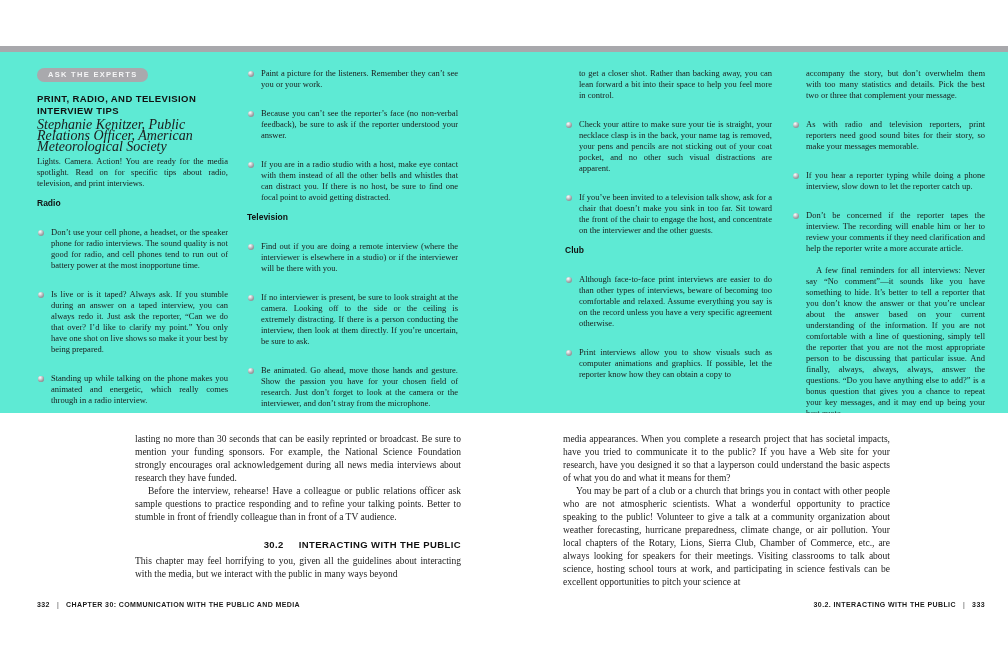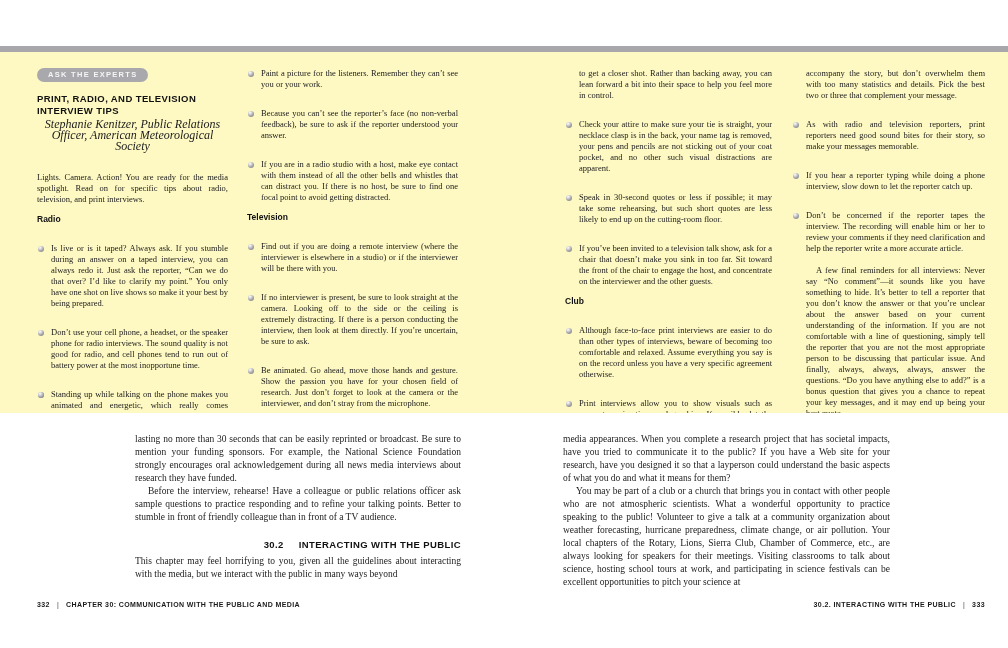--- a/index.html
+++ b/index.html
@@ -2,39 +2,39 @@
 <html><head>
 <meta charset="utf-8">
 <style>
   * { margin:0; padding:0; box-sizing:border-box; }
   html,body { background:#fff; }
   .spread {
     position:relative; width:1008px; height:648px; background:#ffffff;
     font-family:"Liberation Serif", serif; color:#1b1b1b; overflow:hidden;
   }
   .top-divider { position:absolute; top:46px; left:0; width:1008px; height:6px; background:#a8a8ac; }
-  .expert-box { position:absolute; top:52px; left:0; width:1008px; height:361px; background:#fef9c3; overflow:hidden; }
+  .expert-box { position:absolute; top:52px; left:0; width:1008px; height:361px; background:#5eead4; overflow:hidden; }
 
   .col { position:absolute; top:16px; font-size:8.5px; line-height:11px; text-align:justify; }
   .col-1 { left:37px;  width:191px; }
   .col-2 { left:247px; width:211px; }
   .col-3 { left:565px; width:207px; }
   .col-4 { left:792px; width:193px; }
 
   .badge {
     display:inline-block; background:#a9a9ad; color:#f5f5f6;
     font-family:"Liberation Sans", sans-serif; font-weight:bold; font-size:7.5px;
     letter-spacing:1.3px; padding:3px 10px 3px 11px; border-radius:9px; line-height:8px;
   }
   .box-title {
     font-family:"Liberation Sans", sans-serif; font-weight:bold; font-size:9.5px;
     line-height:12px; letter-spacing:0.4px; margin-top:11px; text-align:left; color:#111;
   }
-  .author { font-style:italic; font-size:12px; line-height:11px; margin-top:2px; text-align:center; }
-  .intro { margin-top:20px;font-family:Liberation Serif, serif; }
+  .author { font-style:italic; font-size:14px; line-height:11px; margin-top:2px; text-align:left; }
+  .intro { margin-top:4px;font-family:Liberation Serif, serif; }
   .sub-heading {
     font-family:"Liberation Sans", sans-serif; font-weight:bold; font-size:8.5px;
     margin-top:9px; margin-bottom:2px; text-align:left; color:#111;
   }
   .bullet { position:relative; padding-left:14px; margin-top:18px; }
   .bullet .dot {
     position:absolute; left:1px; top:2.5px; width:6px; height:6px; border-radius:50%;
     background:radial-gradient(circle at 35% 28%, #ffffff 0%, #dcdcdf 22%, #9b9b9f 62%, #88888c 100%);
   }
   .cont { padding-left:14px; }
@@ -68,25 +68,25 @@
   <div class="expert-box">
 
     <div class="col col-1">
       <span class="badge">ASK THE EXPERTS</span>
       <div class="box-title">PRINT, RADIO, AND TELEVISION INTERVIEW TIPS</div>
       <div class="author">Stephanie Kenitzer, Public Relations Officer, American Meteorological Society</div>
       <div class="intro">Lights. Camera. Action! You are ready for the media spotlight. Read on for specific tips about radio, television, and print interviews.</div>
       <div class="sub-heading">Radio</div>
       <div class="bullet">
         <span class="dot"></span>
-        <span>Is live or is it taped? Always ask. If you stumble during an answer on a taped interview, you can always redo it. Just ask the reporter, “Can we do that over? I’d like to clarify my point.” You only have one shot on live shows so make it your best by being prepared.</span>
+        <span>Don’t use your cell phone, a headset, or the speaker phone for radio interviews. The sound quality is not good for radio, and cell phones tend to run out of battery power at the most inopportune time.</span>
       </div>
       <div class="bullet">
         <span class="dot"></span>
-        <span>Don’t use your cell phone, a headset, or the speaker phone for radio interviews. The sound quality is not good for radio, and cell phones tend to run out of battery power at the most inopportune time.</span>
+        <span>Is live or is it taped? Always ask. If you stumble during an answer on a taped interview, you can always redo it. Just ask the reporter, “Can we do that over? I’d like to clarify my point.” You only have one shot on live shows so make it your best by being prepared.</span>
       </div>
       <div class="bullet">
         <span class="dot"></span>
       </div>
       <div class="bullet">
         <span class="dot"></span>
         <span>Standing up while talking on the phone makes you animated and energetic, which really comes through in a radio interview.</span>
       </div>
     </div>
 
@@ -120,24 +120,20 @@
         <span class="dot"></span>
         <span>Occasionally it will seem like the camera crew and the interviewer are crowding you as they lean in</span>
       </div>
     </div>
 
     <div class="col col-3">
       <div class="cont">to get a closer shot. Rather than backing away, you can lean forward a bit into their space to help you feel more in control.</div>
       <div class="bullet">
         <span class="dot"></span>
         <span>Check your attire to make sure your tie is straight, your necklace clasp is in the back, your name tag is removed, your pens and pencils are not sticking out of your coat pocket, and no other such visual distractions are apparent.</span>
-      </div>
-      <div class="bullet">
-        <span class="dot"></span>
-        <span>Speak in 30-second quotes or less if possible; it may take some rehearsing, but such short quotes are less likely to end up on the cutting-room floor.</span>
       </div>
       <div class="bullet">
         <span class="dot"></span>
         <span>If you’ve been invited to a television talk show, ask for a chair that doesn’t make you sink in too far. Sit toward the front of the chair to engage the host, and concentrate on the interviewer and the other guests.</span>
       </div>
       <div class="sub-heading">Club</div>
       <div class="bullet">
         <span class="dot"></span>
         <span>Although face-to-face print interviews are easier to do than other types of interviews, beware of becoming too comfortable and relaxed. Assume everything you say is on the record unless you have a very specific agreement otherwise.</span>
       </div>

